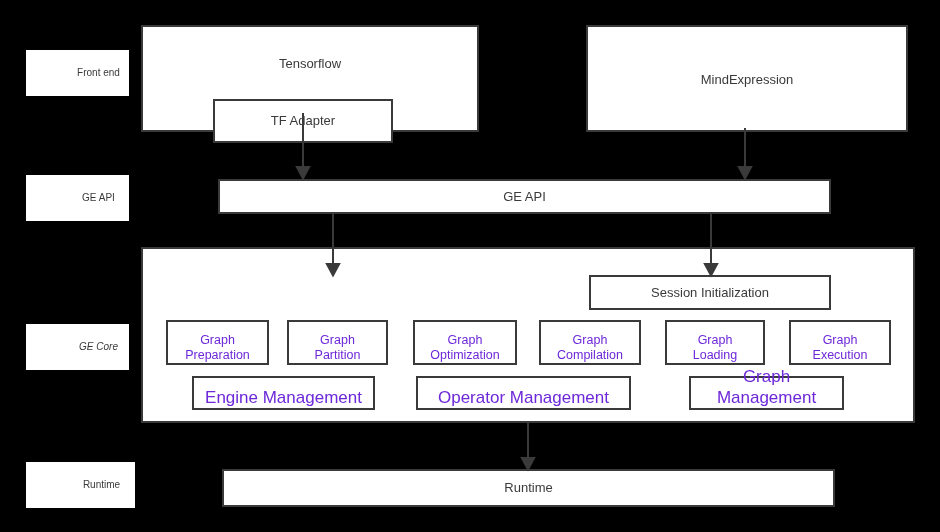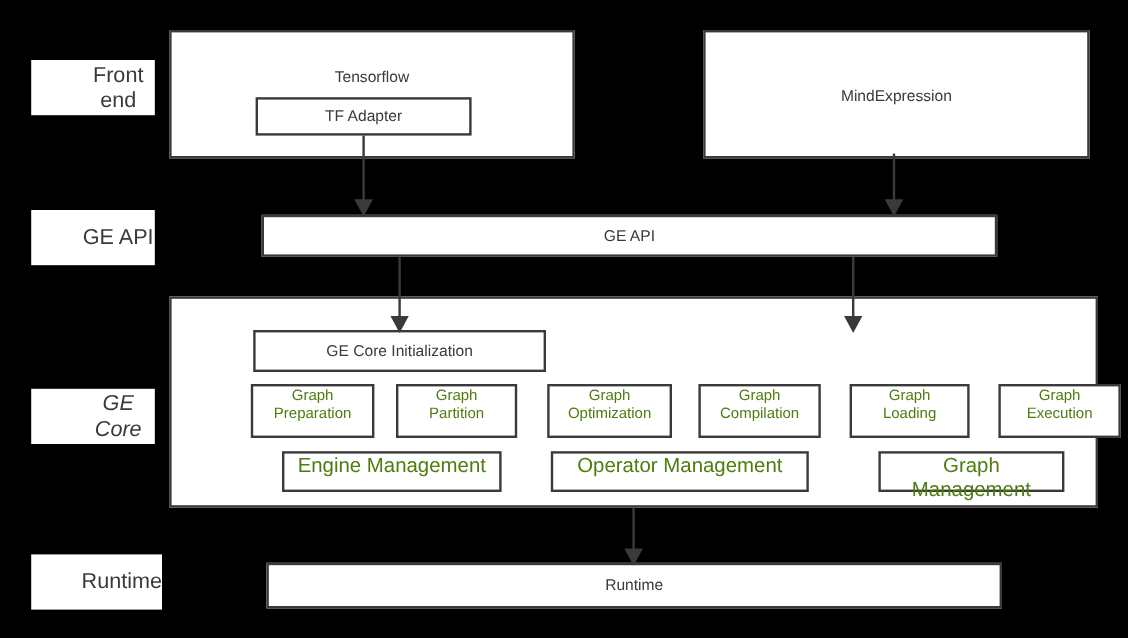--- a/index.html
+++ b/index.html
@@ -23,21 +23,21 @@
     display: flex;
     align-items: center;
     justify-content: center;
     text-align: center;
     line-height: 1.18;
     box-sizing: border-box;
   }
   
   .stage-label {
     border: none;
-    font-size: 18px;
+    font-size: 10px;
     padding-left: 42px;
   }
   
   .container-box {
     border: 2.5px solid #3a3a3a;
     background: #ffffff;
     align-items: flex-start;
     justify-content: center;
   }
   .container-title {
@@ -62,28 +62,27 @@
     background: #ffffff;
     border: 2px solid #3a3a3a;
     box-sizing: border-box;
   }
   .small-box {
     position: absolute;
     background: #ffffff;
     border: 2px solid #3a3a3a;
     box-sizing: border-box;
     display: flex;
-    align-items: flex-start;
+    align-items: flex-end;
     justify-content: center;
     text-align: center;
-    color: #4d7c0f;
+    color: #6d28d9;
     font-size: 12.5px;
     line-height: 1.2;
     white-space: pre-line;
-    margin-left: 43px;
   }
   .mgmt-box {
     font-size: 17px;
   }
   
   #arrows {
     position: absolute;
     left: 0;
     top: 0;
     width: 940px;
@@ -108,38 +107,38 @@
     <span>GE Core</span>
   </div>
 
   <div class="box stage-label" style="left:26px; top:462px; width:109px; height:46px;">
     <span>Runtime</span>
   </div>
 
   <div class="container-box" style="position:absolute; left:141px; top:25px; width:334px; height:103px;">
     <div class="container-title" style="top:29px;">Tensorflow</div>
   </div>
-  <div class="box inner-box" style="left:213px; top:81px; width:180px; height:32px;">
+  <div class="box inner-box" style="left:213px; top:99px; width:180px; height:44px;">
     <span>TF Adapter</span>
   </div>
 
   <div class="container-box" style="position:absolute; left:586px; top:25px; width:318px; height:103px;">
     <div class="container-title" style="top:45px;">MindExpression</div>
   </div>
 
   <div class="box bar-box" style="left:218px; top:179px; width:613px; height:35px;">
     <span>GE API</span>
   </div>
 
   <div class="panel" style="left:141px; top:247px; width:774px; height:176px;"></div>
 
-  <div class="box inner-box" style="left:211px; top:275px; width:244px; height:35px;">
-    <span>GE Core Initialization</span>
+
+  <div class="box inner-box" style="left:589px; top:275px; width:242px; height:35px;">
+    <span>Session Initialization</span>
   </div>
-
 
   <div class="small-box" style="left:166px; top:320px; width:103px; height:45px;">
     <span>Graph
 Preparation</span>
   </div>
   <div class="small-box" style="left:287px; top:320px; width:101px; height:45px;">
     <span>Graph
 Partition</span>
   </div>
   <div class="small-box" style="left:413px; top:320px; width:104px; height:45px;">

